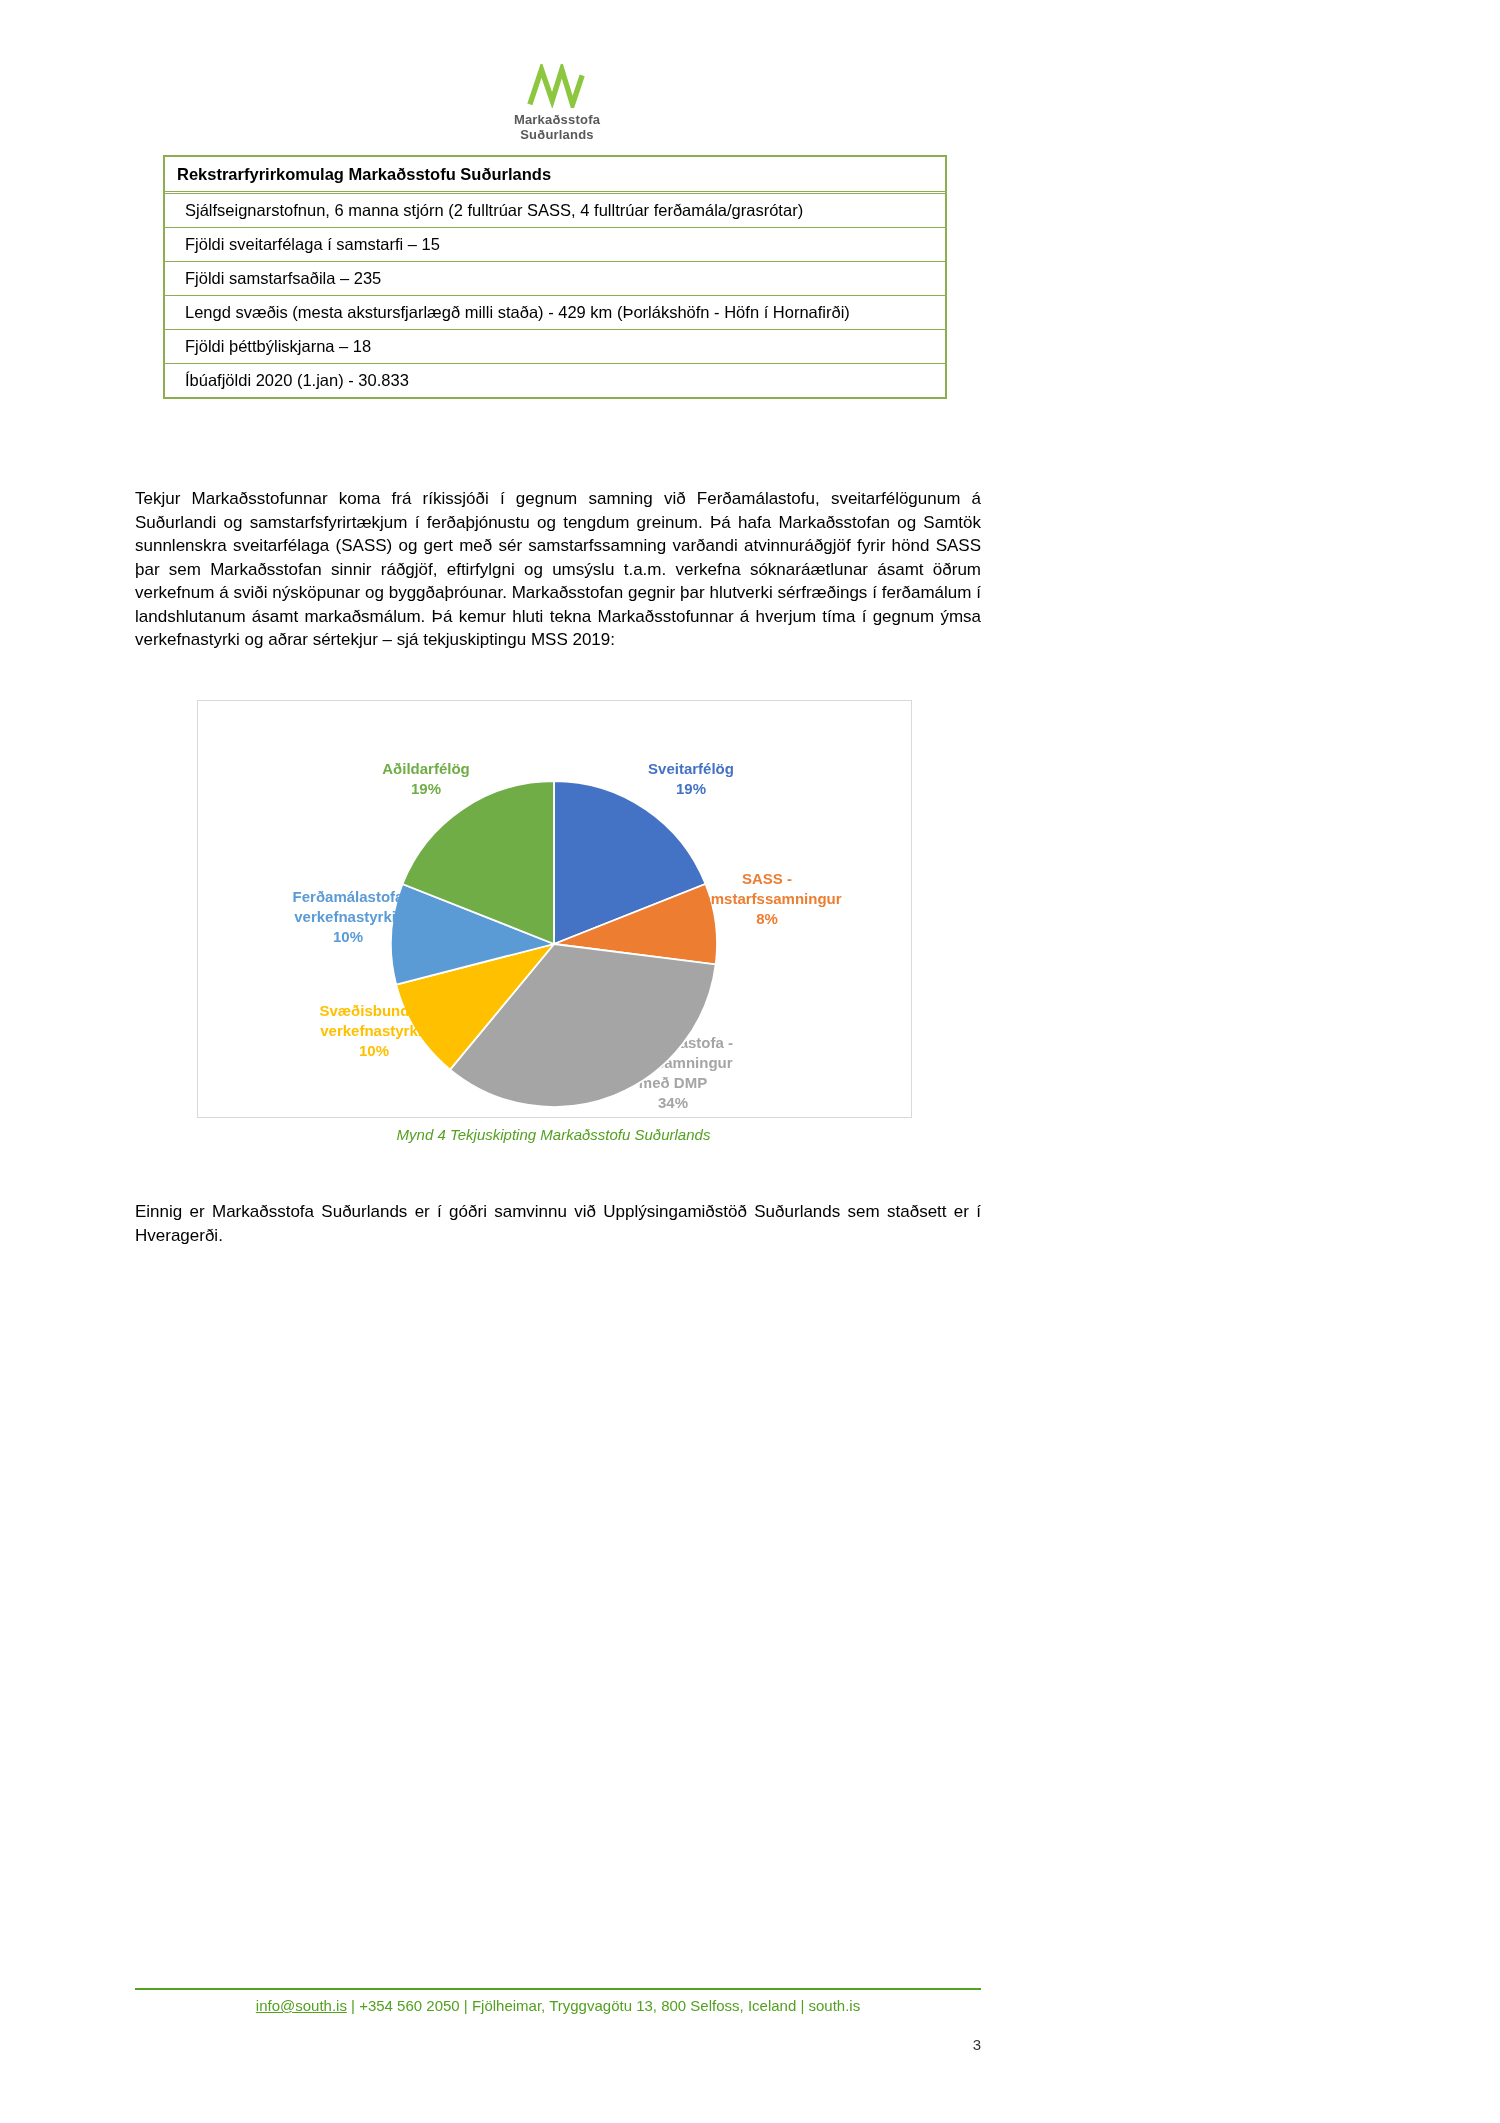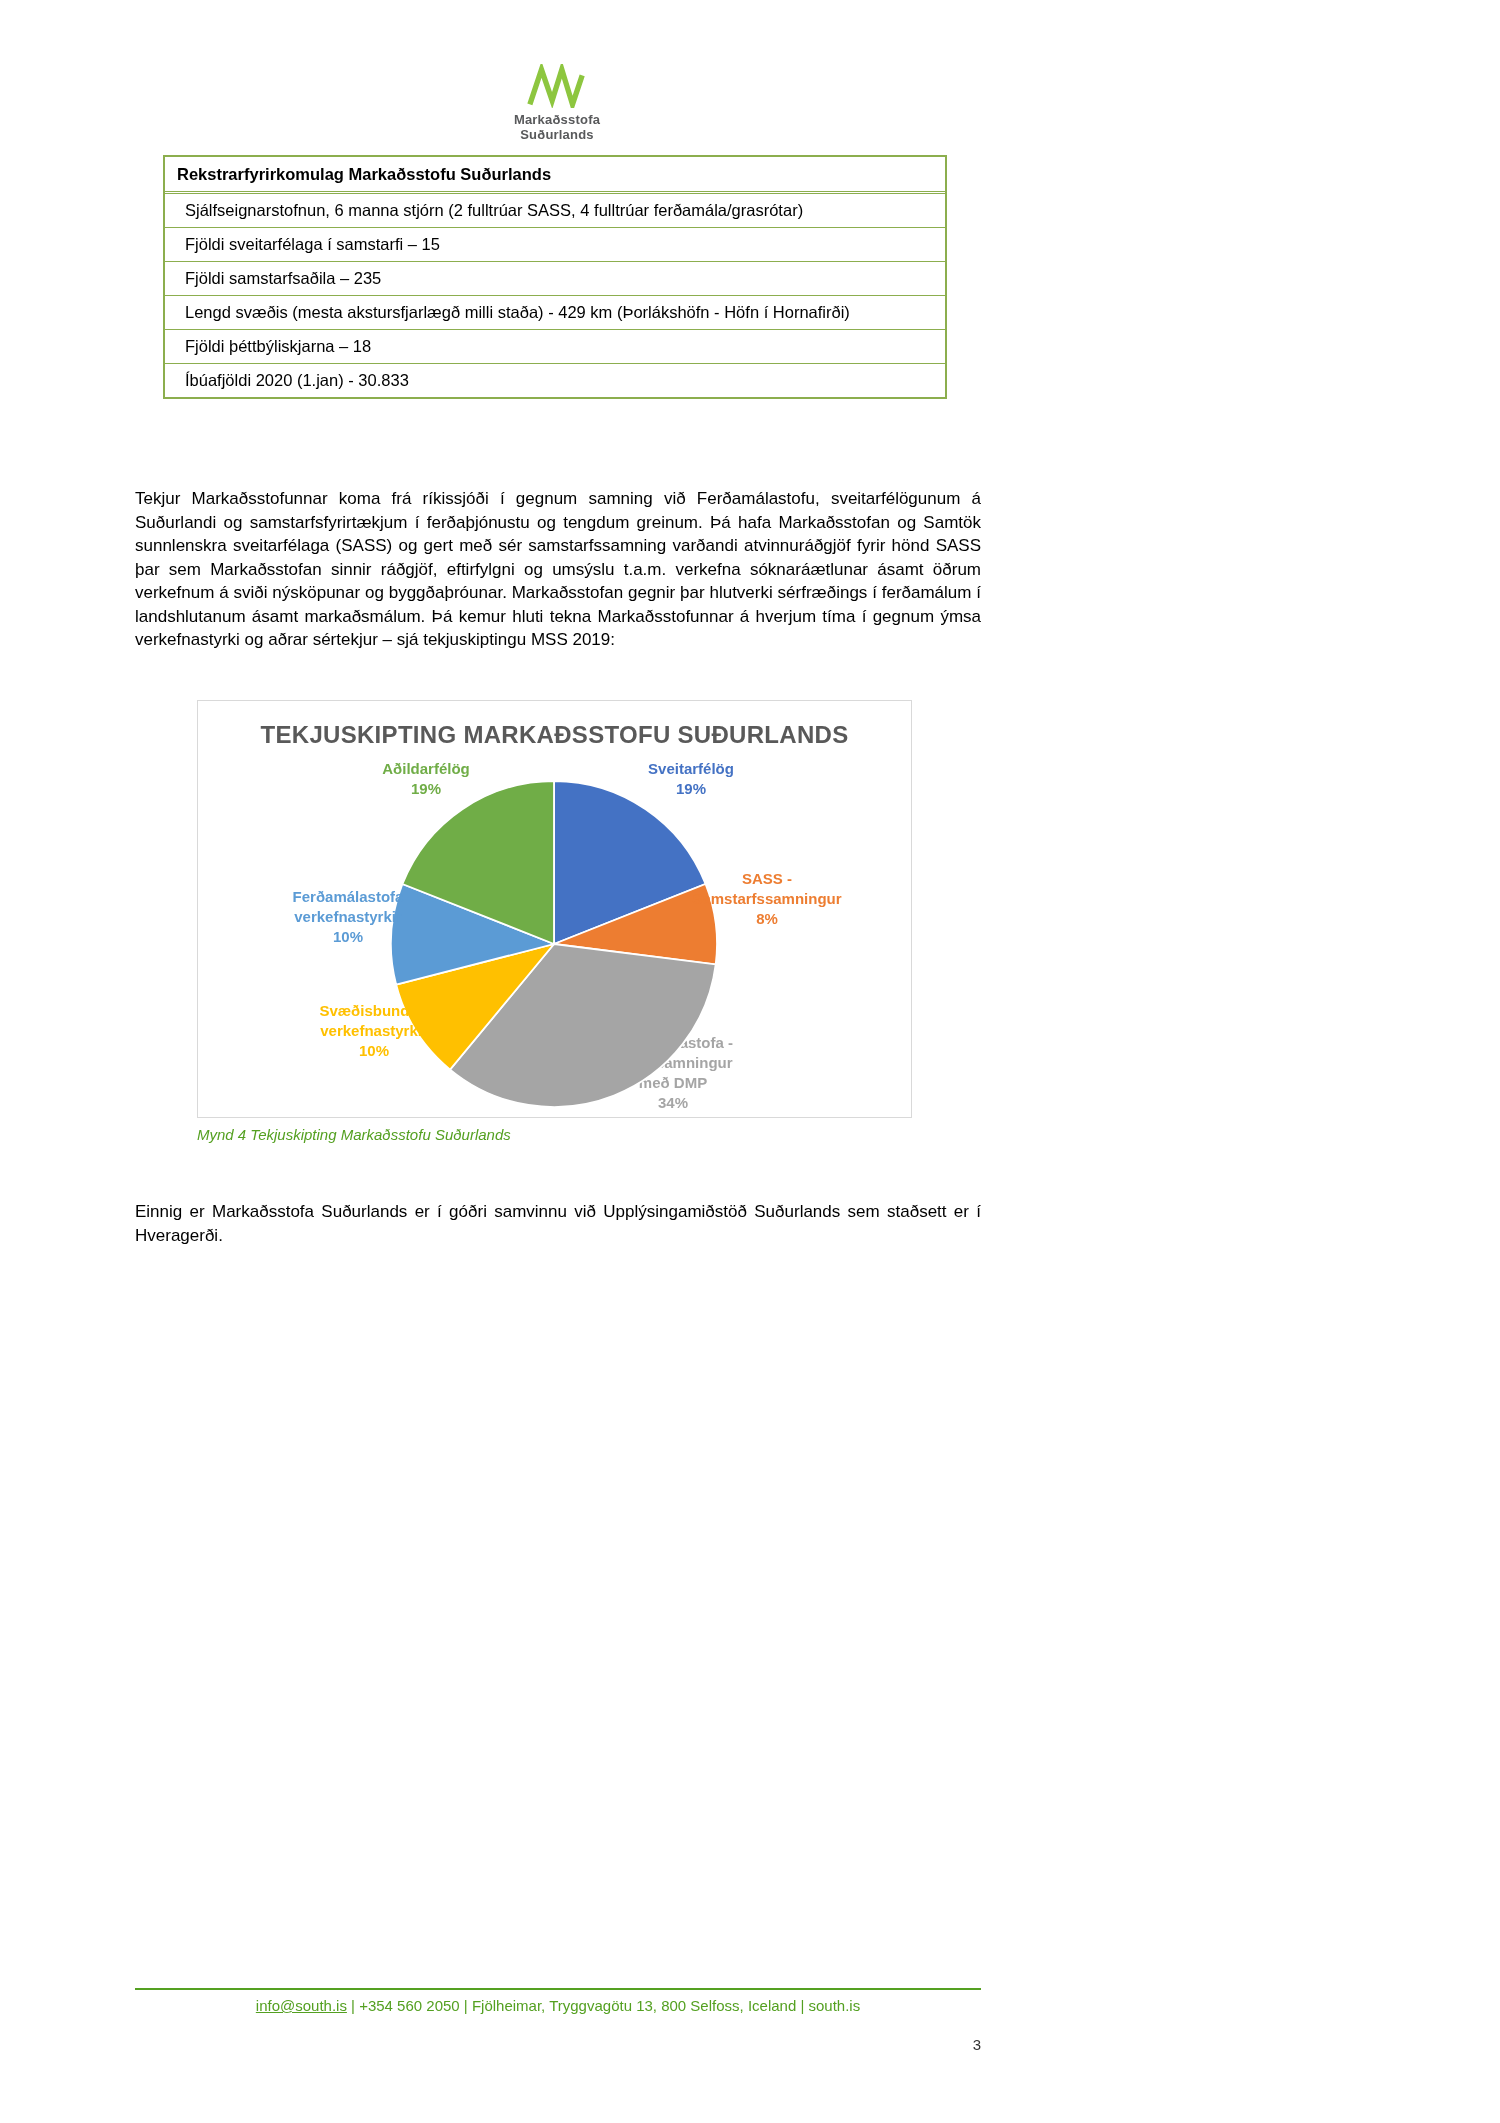--- a/index.html
+++ b/index.html
@@ -53,21 +53,21 @@
     white-space:pre-line;z-index:3;
   }
   .co-adildar{left:128px;top:58px;}
   .co-sveitar{left:393px;top:58px;}
   .co-sass{left:469px;top:168px;}
   .co-ferda-verk{left:50px;top:186px;}
   .co-svaedis{left:76px;top:300px;}
   .co-grunn{left:375px;top:332px;z-index:1;}
 
   .chart-caption{
-    position:absolute;left:197px;top:1126px;width:713px;
+    position:absolute;left:197px;top:1126px;width:713px;text-align:center;
     font-size:15px;font-style:italic;color:#54A021;
   }
 
   
   .footer-divider{position:absolute;left:135px;top:1988px;width:846px;border-top:2px solid #54A021;}
   .footer-text{
     position:absolute;left:135px;top:1997px;width:846px;text-align:center;
     font-size:15px;color:#54A021;
   }
   .footer-text .email{text-decoration:underline;cursor:pointer;}
@@ -95,21 +95,20 @@
     <div class="t-row">Fjöldi sveitarfélaga í samstarfi – 15</div>
     <div class="t-row">Fjöldi samstarfsaðila – 235</div>
     <div class="t-row">Lengd svæðis (mesta akstursfjarlægð milli staða) - 429 km (Þorlákshöfn - Höfn í Hornafirði)</div>
     <div class="t-row">Fjöldi þéttbýliskjarna – 18</div>
     <div class="t-row">Íbúafjöldi 2020 (1.jan)  - 30.833</div>
   </div>
 
   <div class="para para-1">Tekjur Markaðsstofunnar koma frá ríkissjóði í gegnum samning við Ferðamálastofu, sveitarfélögunum á Suðurlandi og samstarfsfyrirtækjum í ferðaþjónustu og tengdum greinum. Þá hafa Markaðsstofan og Samtök sunnlenskra sveitarfélaga (SASS) og gert með sér samstarfssamning varðandi atvinnuráðgjöf fyrir hönd SASS þar sem Markaðsstofan sinnir ráðgjöf, eftirfylgni og umsýslu t.a.m. verkefna sóknaráætlunar ásamt öðrum verkefnum á sviði nýsköpunar og byggðaþróunar. Markaðsstofan gegnir þar hlutverki sérfræðings í ferðamálum í landshlutanum ásamt markaðsmálum. Þá kemur hluti tekna Markaðsstofunnar á hverjum tíma í gegnum ýmsa verkefnastyrki og aðrar sértekjur – sjá tekjuskiptingu MSS 2019:</div>
 
   <div class="chart-box">
-    <div class="chart-title">TEKJUSKIPTING MARKAÐSSTOFU SUÐURLANDS</div>
 
     <div class="callout co-adildar" style="color: rgb(112, 173, 71);">Aðildarfélög
 19%</div>
     <div class="callout co-sveitar" style="color: rgb(68, 114, 196);">Sveitarfélög
 19%</div>
     <div class="callout co-sass" style="color: rgb(237, 125, 49);">SASS -
 Samstarfssamningur
 8%</div>
     <div class="callout co-ferda-verk" style="color: rgb(91, 155, 213);">Ferðamálastofa
 verkefnastyrkir

